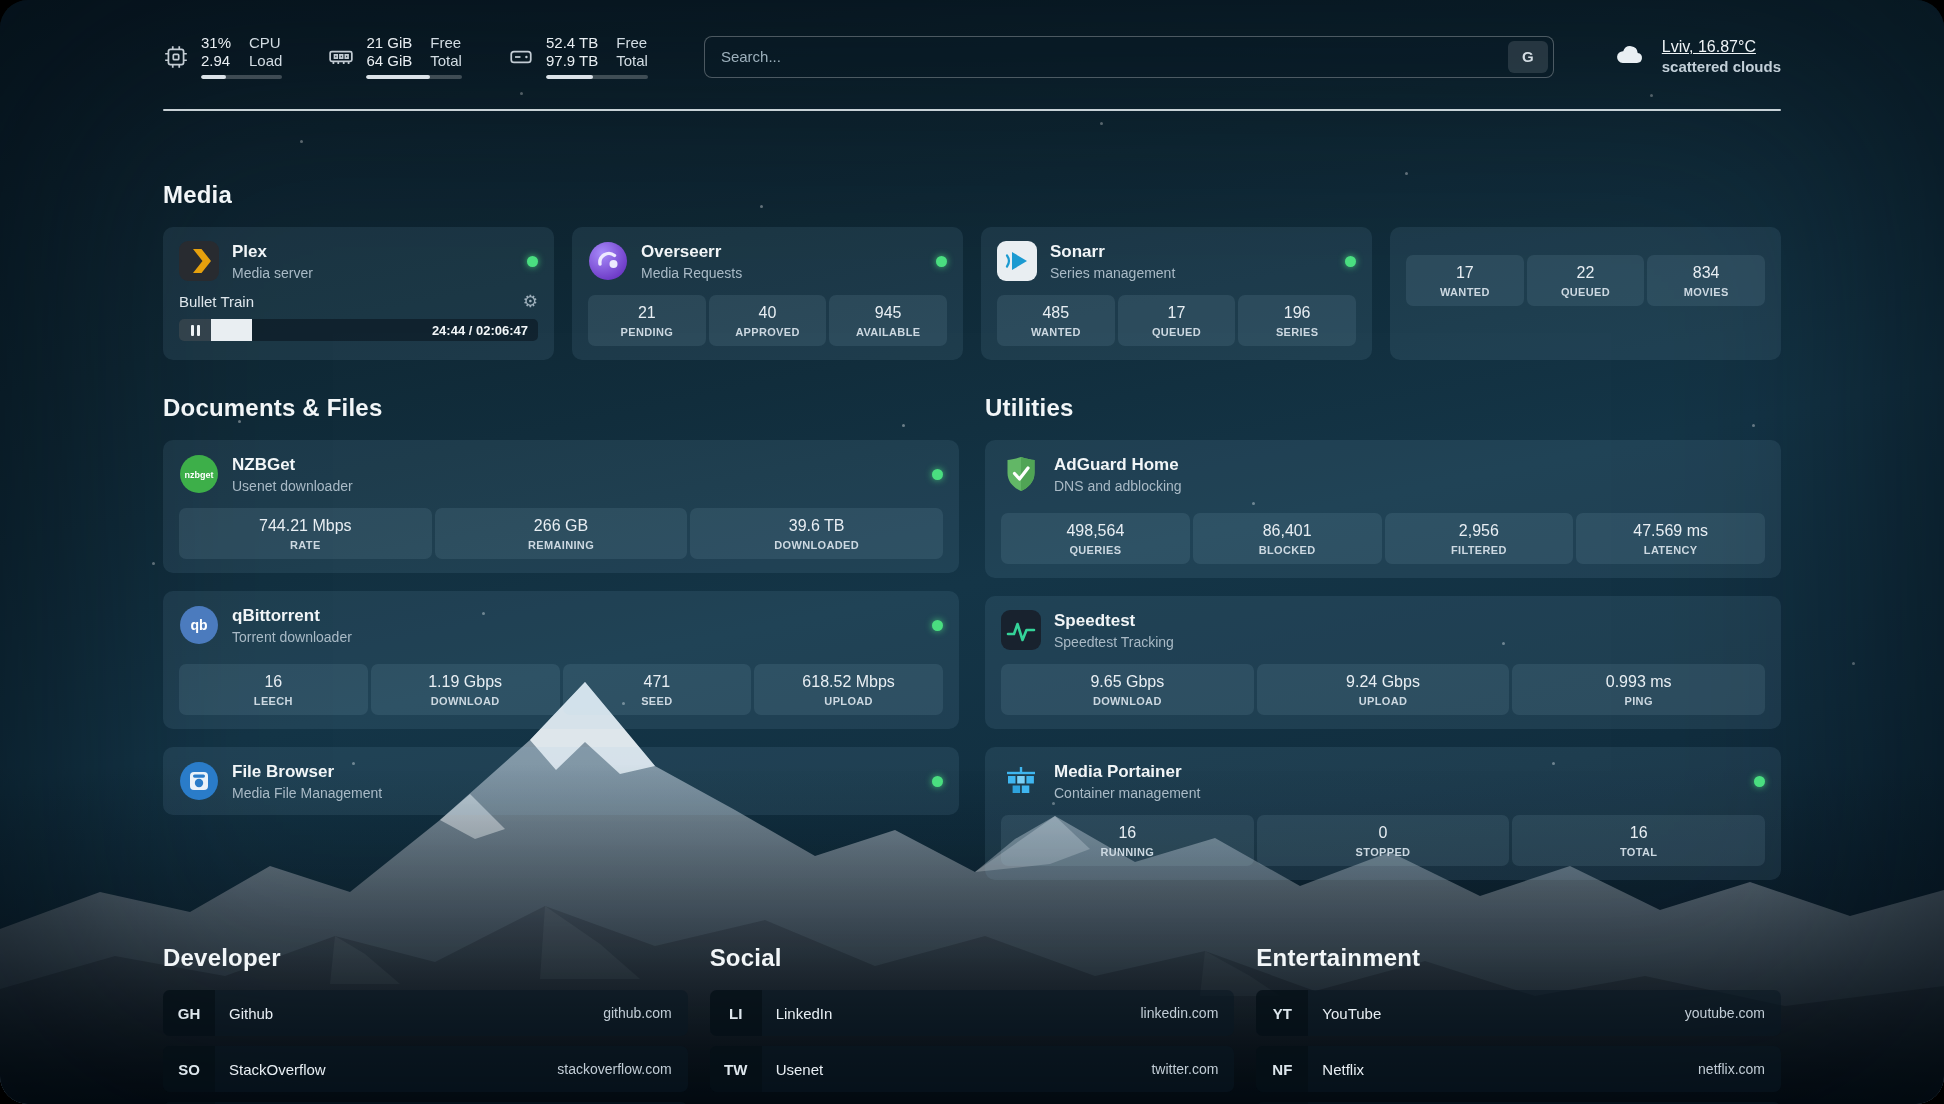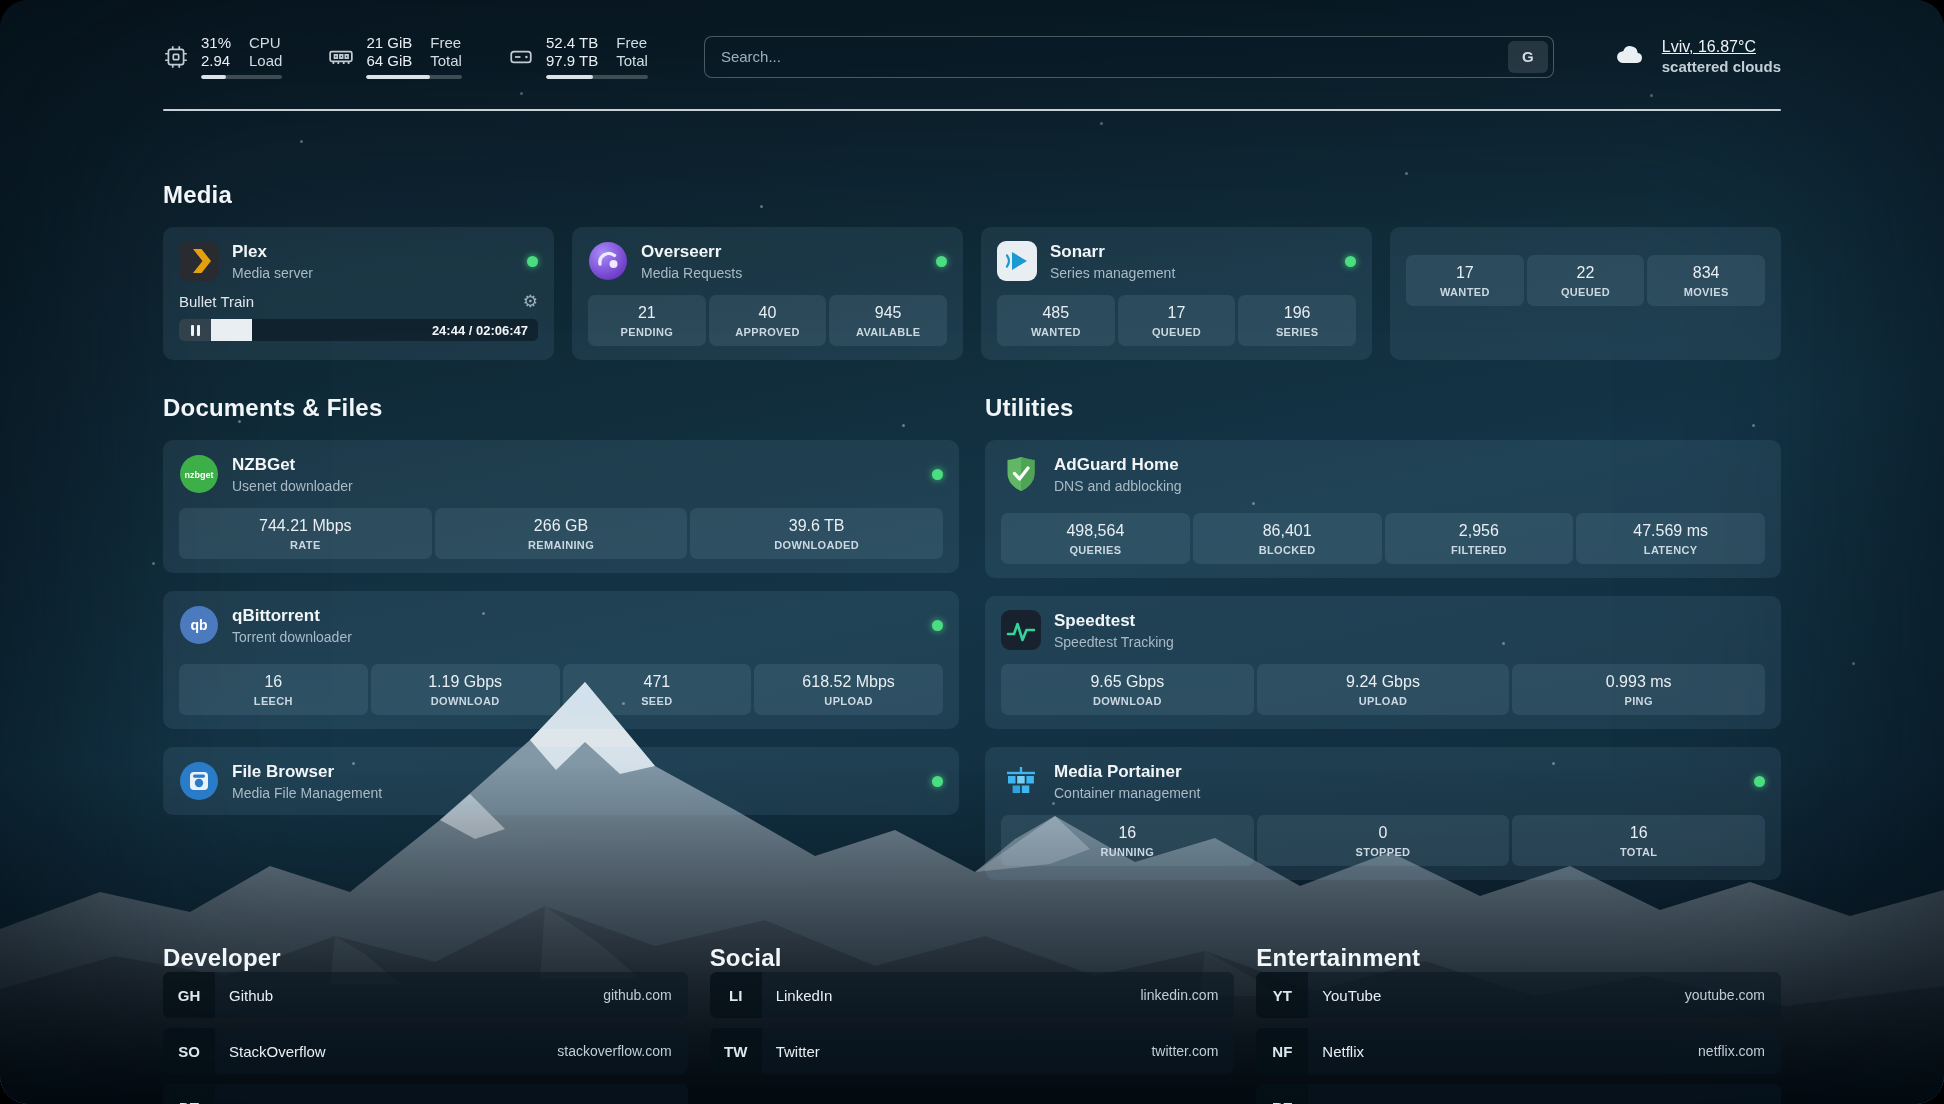--- a/index.html
+++ b/index.html
@@ -79,21 +79,21 @@
     background:rgba(7,19,27,0.55); border-radius:5px; overflow:hidden; }
   .pause-btn { width:32px; height:100%; flex:0 0 32px; display:flex; align-items:center; justify-content:center;
     gap:3px; background:rgba(255,255,255,0.15); cursor:pointer; }
   .pause-btn i { display:block; width:3px; height:11px; background:#eef3f6; border-radius:1px; }
   .progress { flex:1; height:100%; position:relative; cursor:pointer; }
   .progress-fill { position:absolute; left:0; top:0; bottom:0; background:#e9eef2; }
   .np-time { flex:0 0 auto; padding:0 10px; font-size:13px; font-weight:700; color:#f2f6f8; white-space:nowrap; }
 
   
   .bookmarks { display:grid; grid-template-columns:repeat(3,1fr); gap:22px; margin-top:64px; padding-bottom:44px; }
-  .bm-title { }
+  .bm-title { margin-bottom:18px; }
   .bm-list { display:flex; flex-direction:column; gap:10px; }
   .bm-row { display:flex; align-items:center; height:46px; background:rgba(9,24,34,0.55);
     border-radius:7px; overflow:hidden; cursor:pointer; }
   .bm-abbr { width:52px; height:100%; flex:0 0 52px; display:flex; align-items:center; justify-content:center;
     background:rgba(3,12,18,0.55); color:#dde6ec; font-size:15px; font-weight:600; }
   .bm-name { padding-left:14px; font-size:15px; color:#e8eef3; }
   .bm-href { margin-left:auto; padding-right:16px; font-size:14px; color:#c1ccd5; }
 </style>
 </head>
 <body>
@@ -574,21 +574,21 @@
       <div class="bm-col">
         <h2 class="section-title bm-title">Social</h2>
         <div class="bm-list">
           <div class="bm-row">
             <span class="bm-abbr">LI</span>
             <span class="bm-name">LinkedIn</span>
             <span class="bm-href">linkedin.com</span>
           </div>
           <div class="bm-row">
             <span class="bm-abbr">TW</span>
-            <span class="bm-name">Twitter</span>
+            <span class="bm-name">Usenet</span>
             <span class="bm-href">twitter.com</span>
           </div>
         </div>
       </div>
 
       <div class="bm-col">
         <h2 class="section-title bm-title">Entertainment</h2>
         <div class="bm-list">
           <div class="bm-row">
             <span class="bm-abbr">YT</span>

